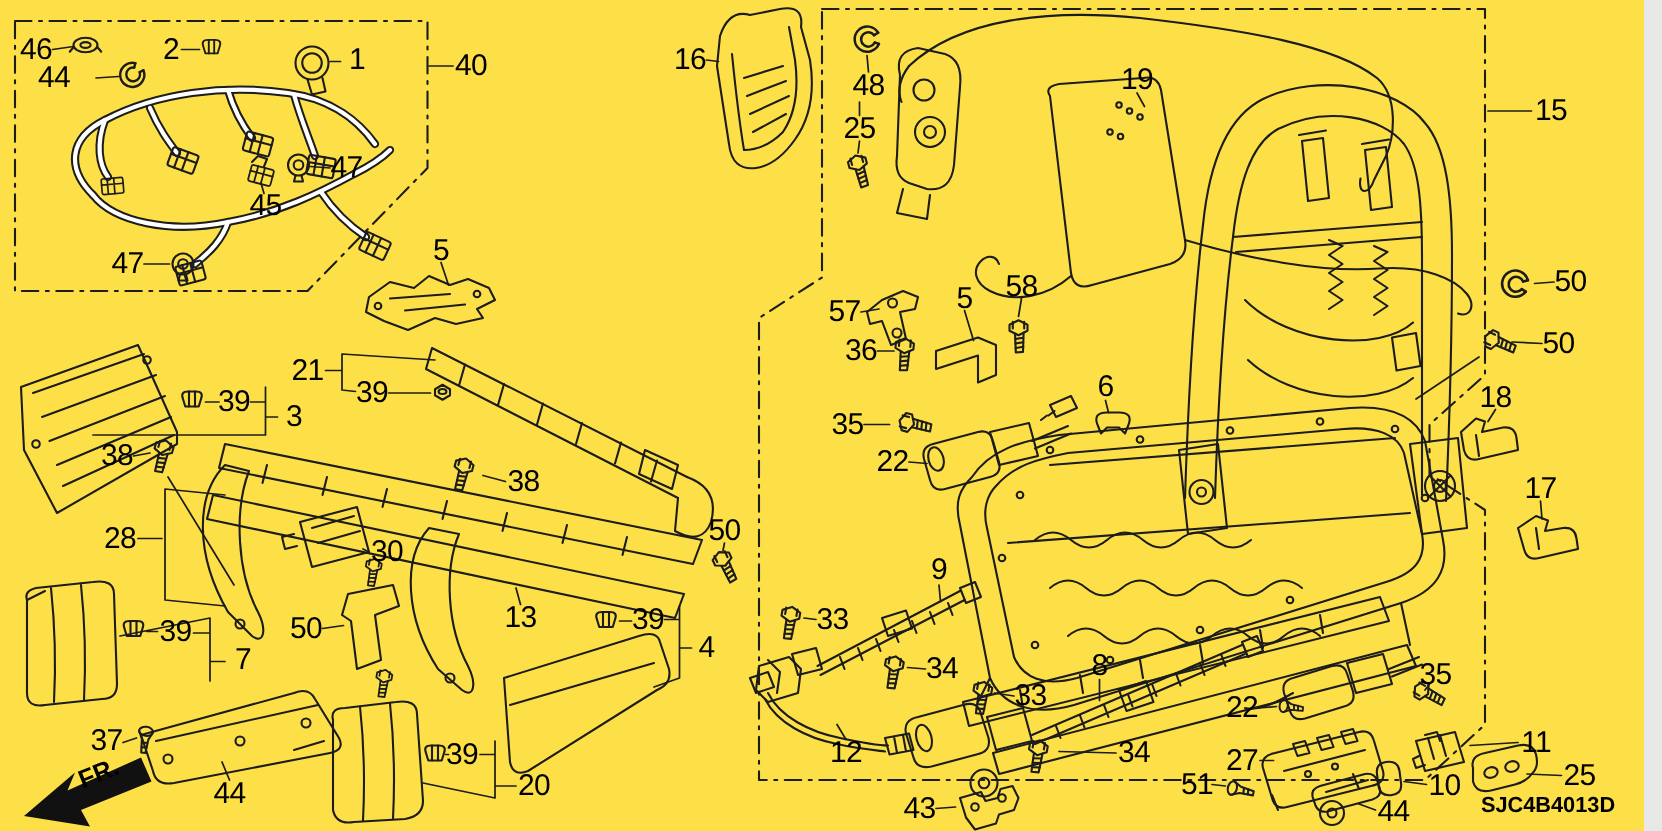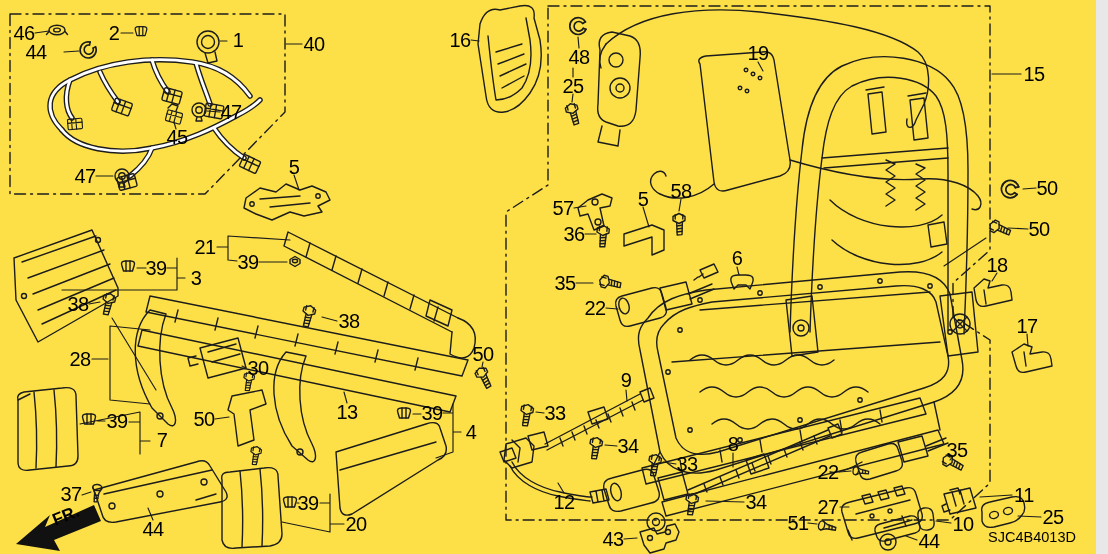--- a/index.html
+++ b/index.html
@@ -1,21 +1,21 @@
 <!DOCTYPE html>
 <html><head>
 <meta charset="utf-8">
 <style>
   html,body{margin:0;padding:0;background:#e8e8e8;}
   .stage{position:relative;width:1096px;height:554px;background:#fde047;overflow:hidden;
          font-family:"Liberation Sans",sans-serif;}
   .stage svg{position:absolute;left:0;top:0;}
   .co{position:absolute;transform:translate(-50%,-50%);font-size:20px;line-height:1;
       color:#000;white-space:nowrap;letter-spacing:-0.5px;}
-  .code{position:absolute;transform:translate(-50%,-50%);font-size:14.5px;font-weight:normal;
+  .code{position:absolute;transform:translate(-50%,-50%);font-size:14.5px;font-weight:bold;
         color:#000;white-space:nowrap;}
   .fr{position:absolute;transform:translate(-50%,-50%) rotate(-22deg);font-size:17px;
       font-weight:bold;color:#000;white-space:nowrap;}
 </style>
 </head>
 <body>
 
 <div class="stage">
 
 <svg width="1108" height="554" viewBox="0 0 1108 554" fill="none" stroke="#1c1c1c" stroke-width="1.4" stroke-linecap="round" stroke-linejoin="round">

